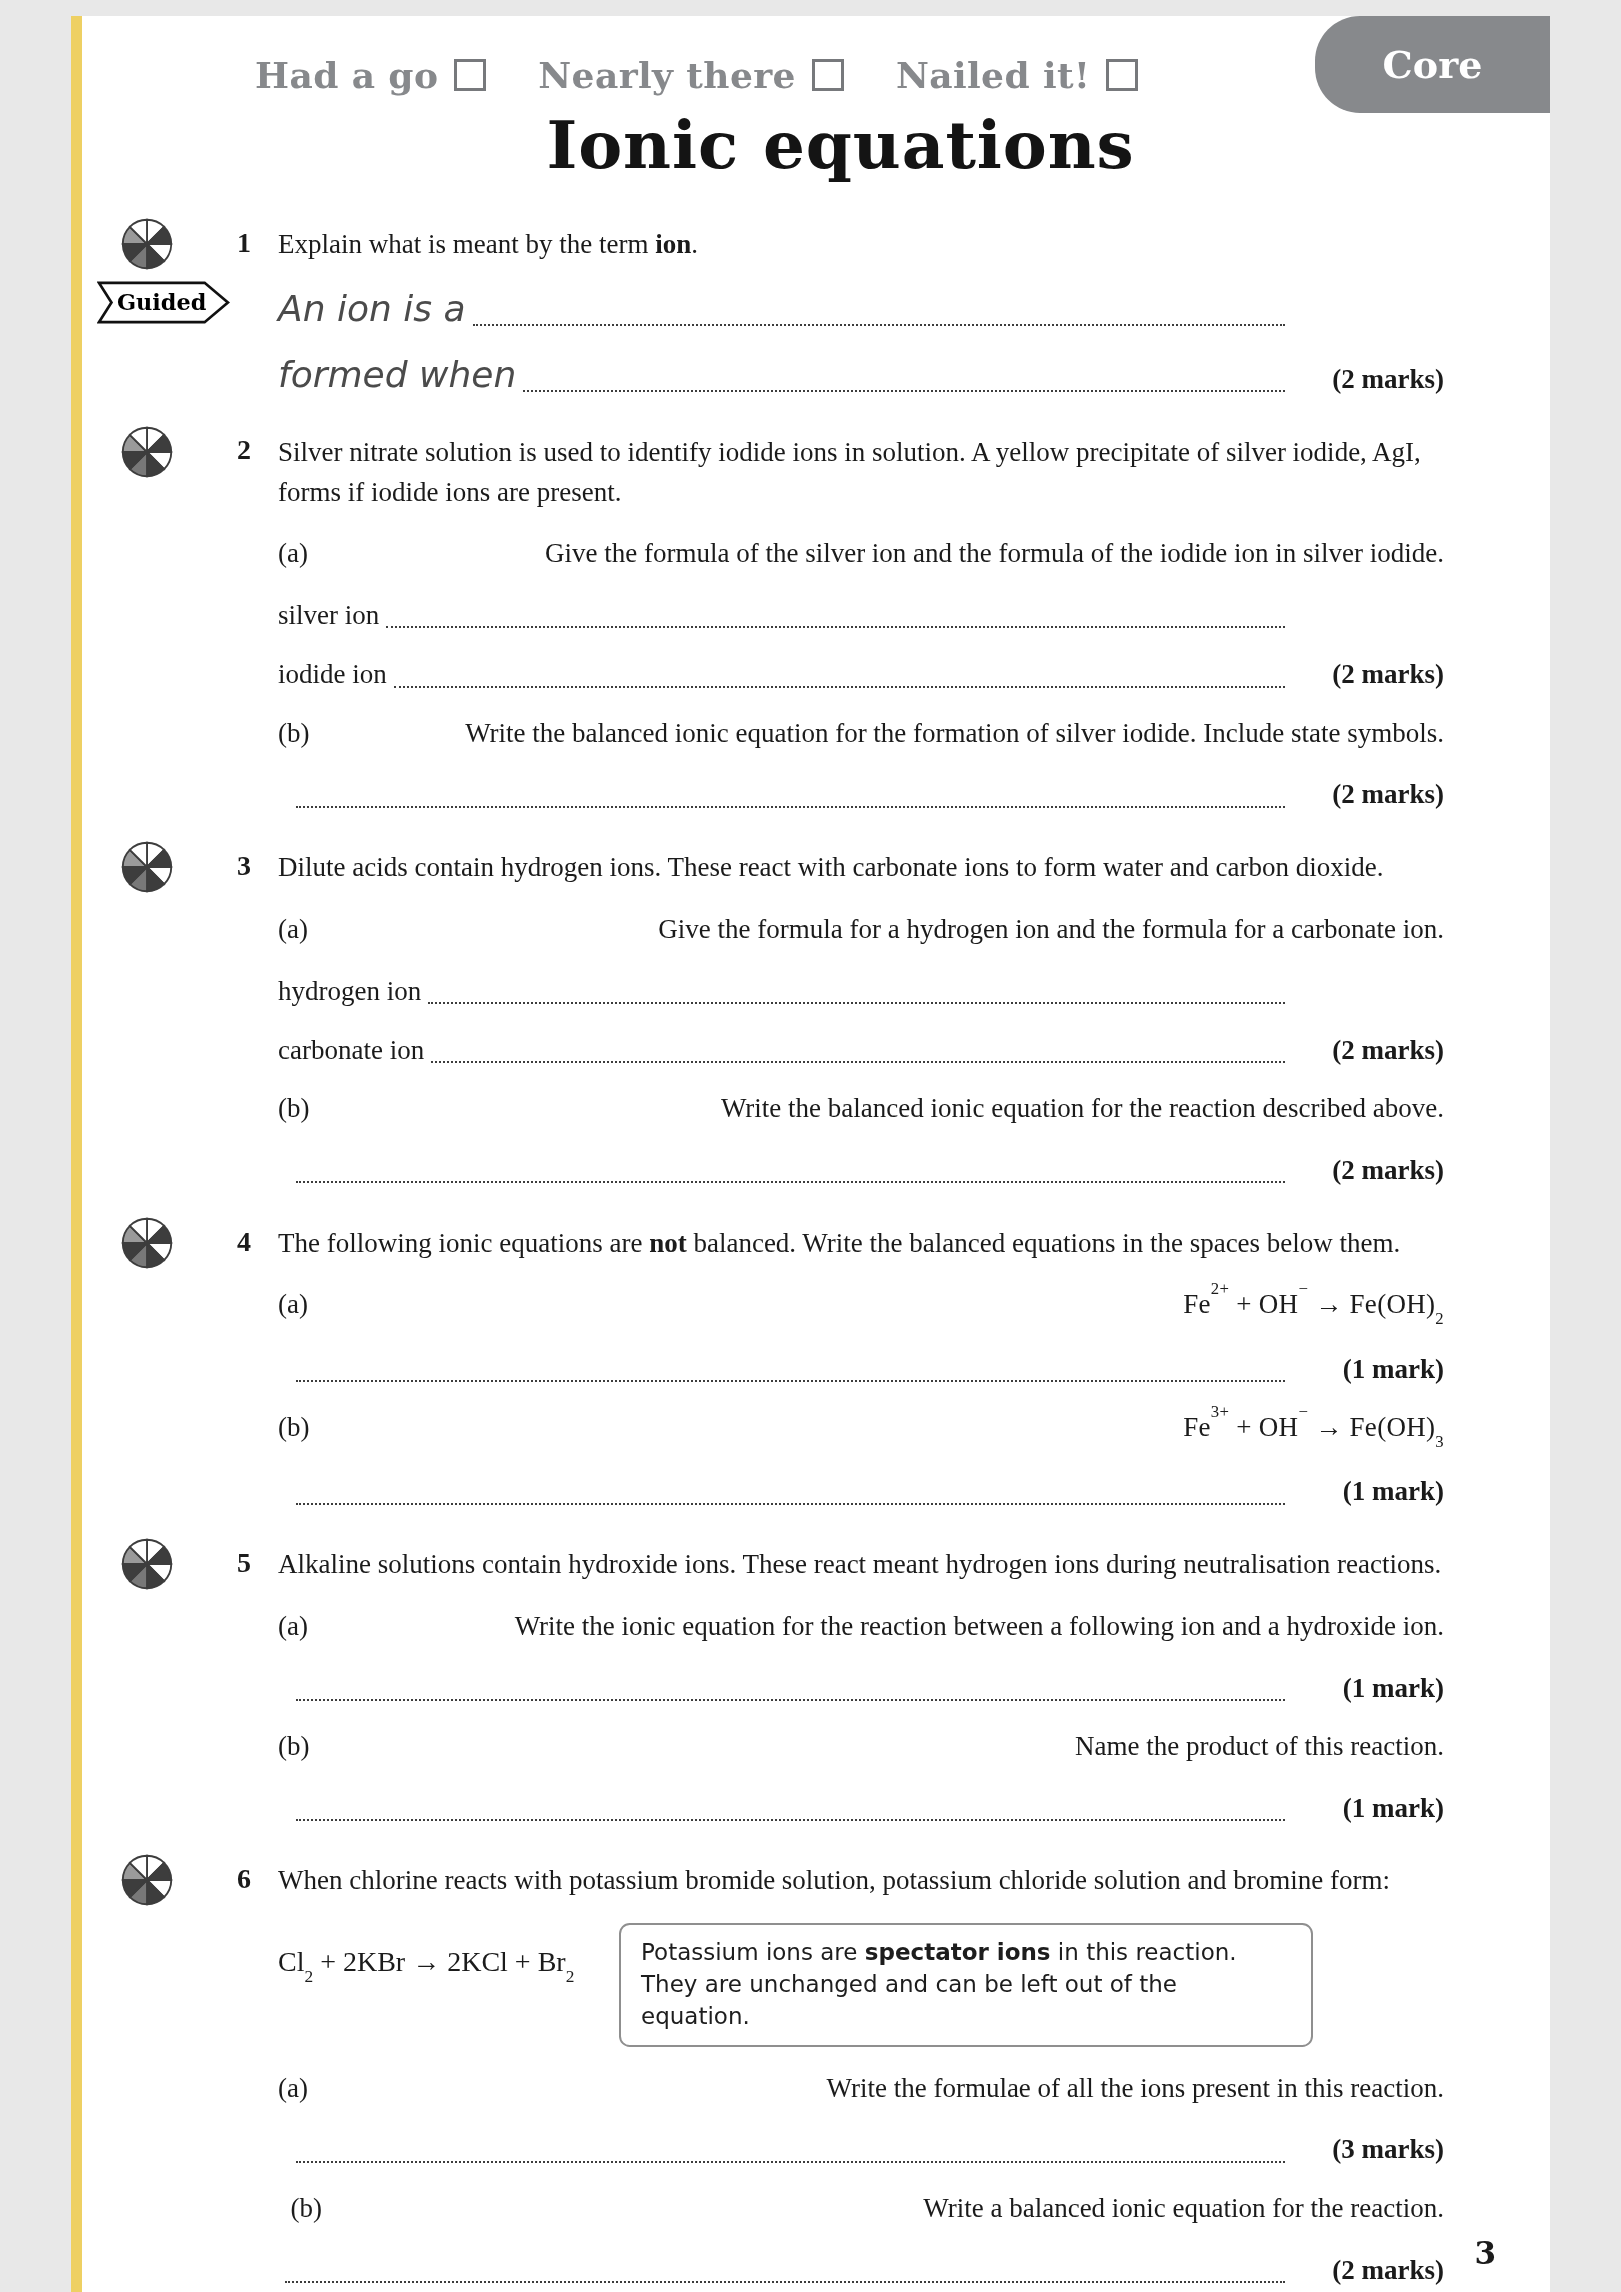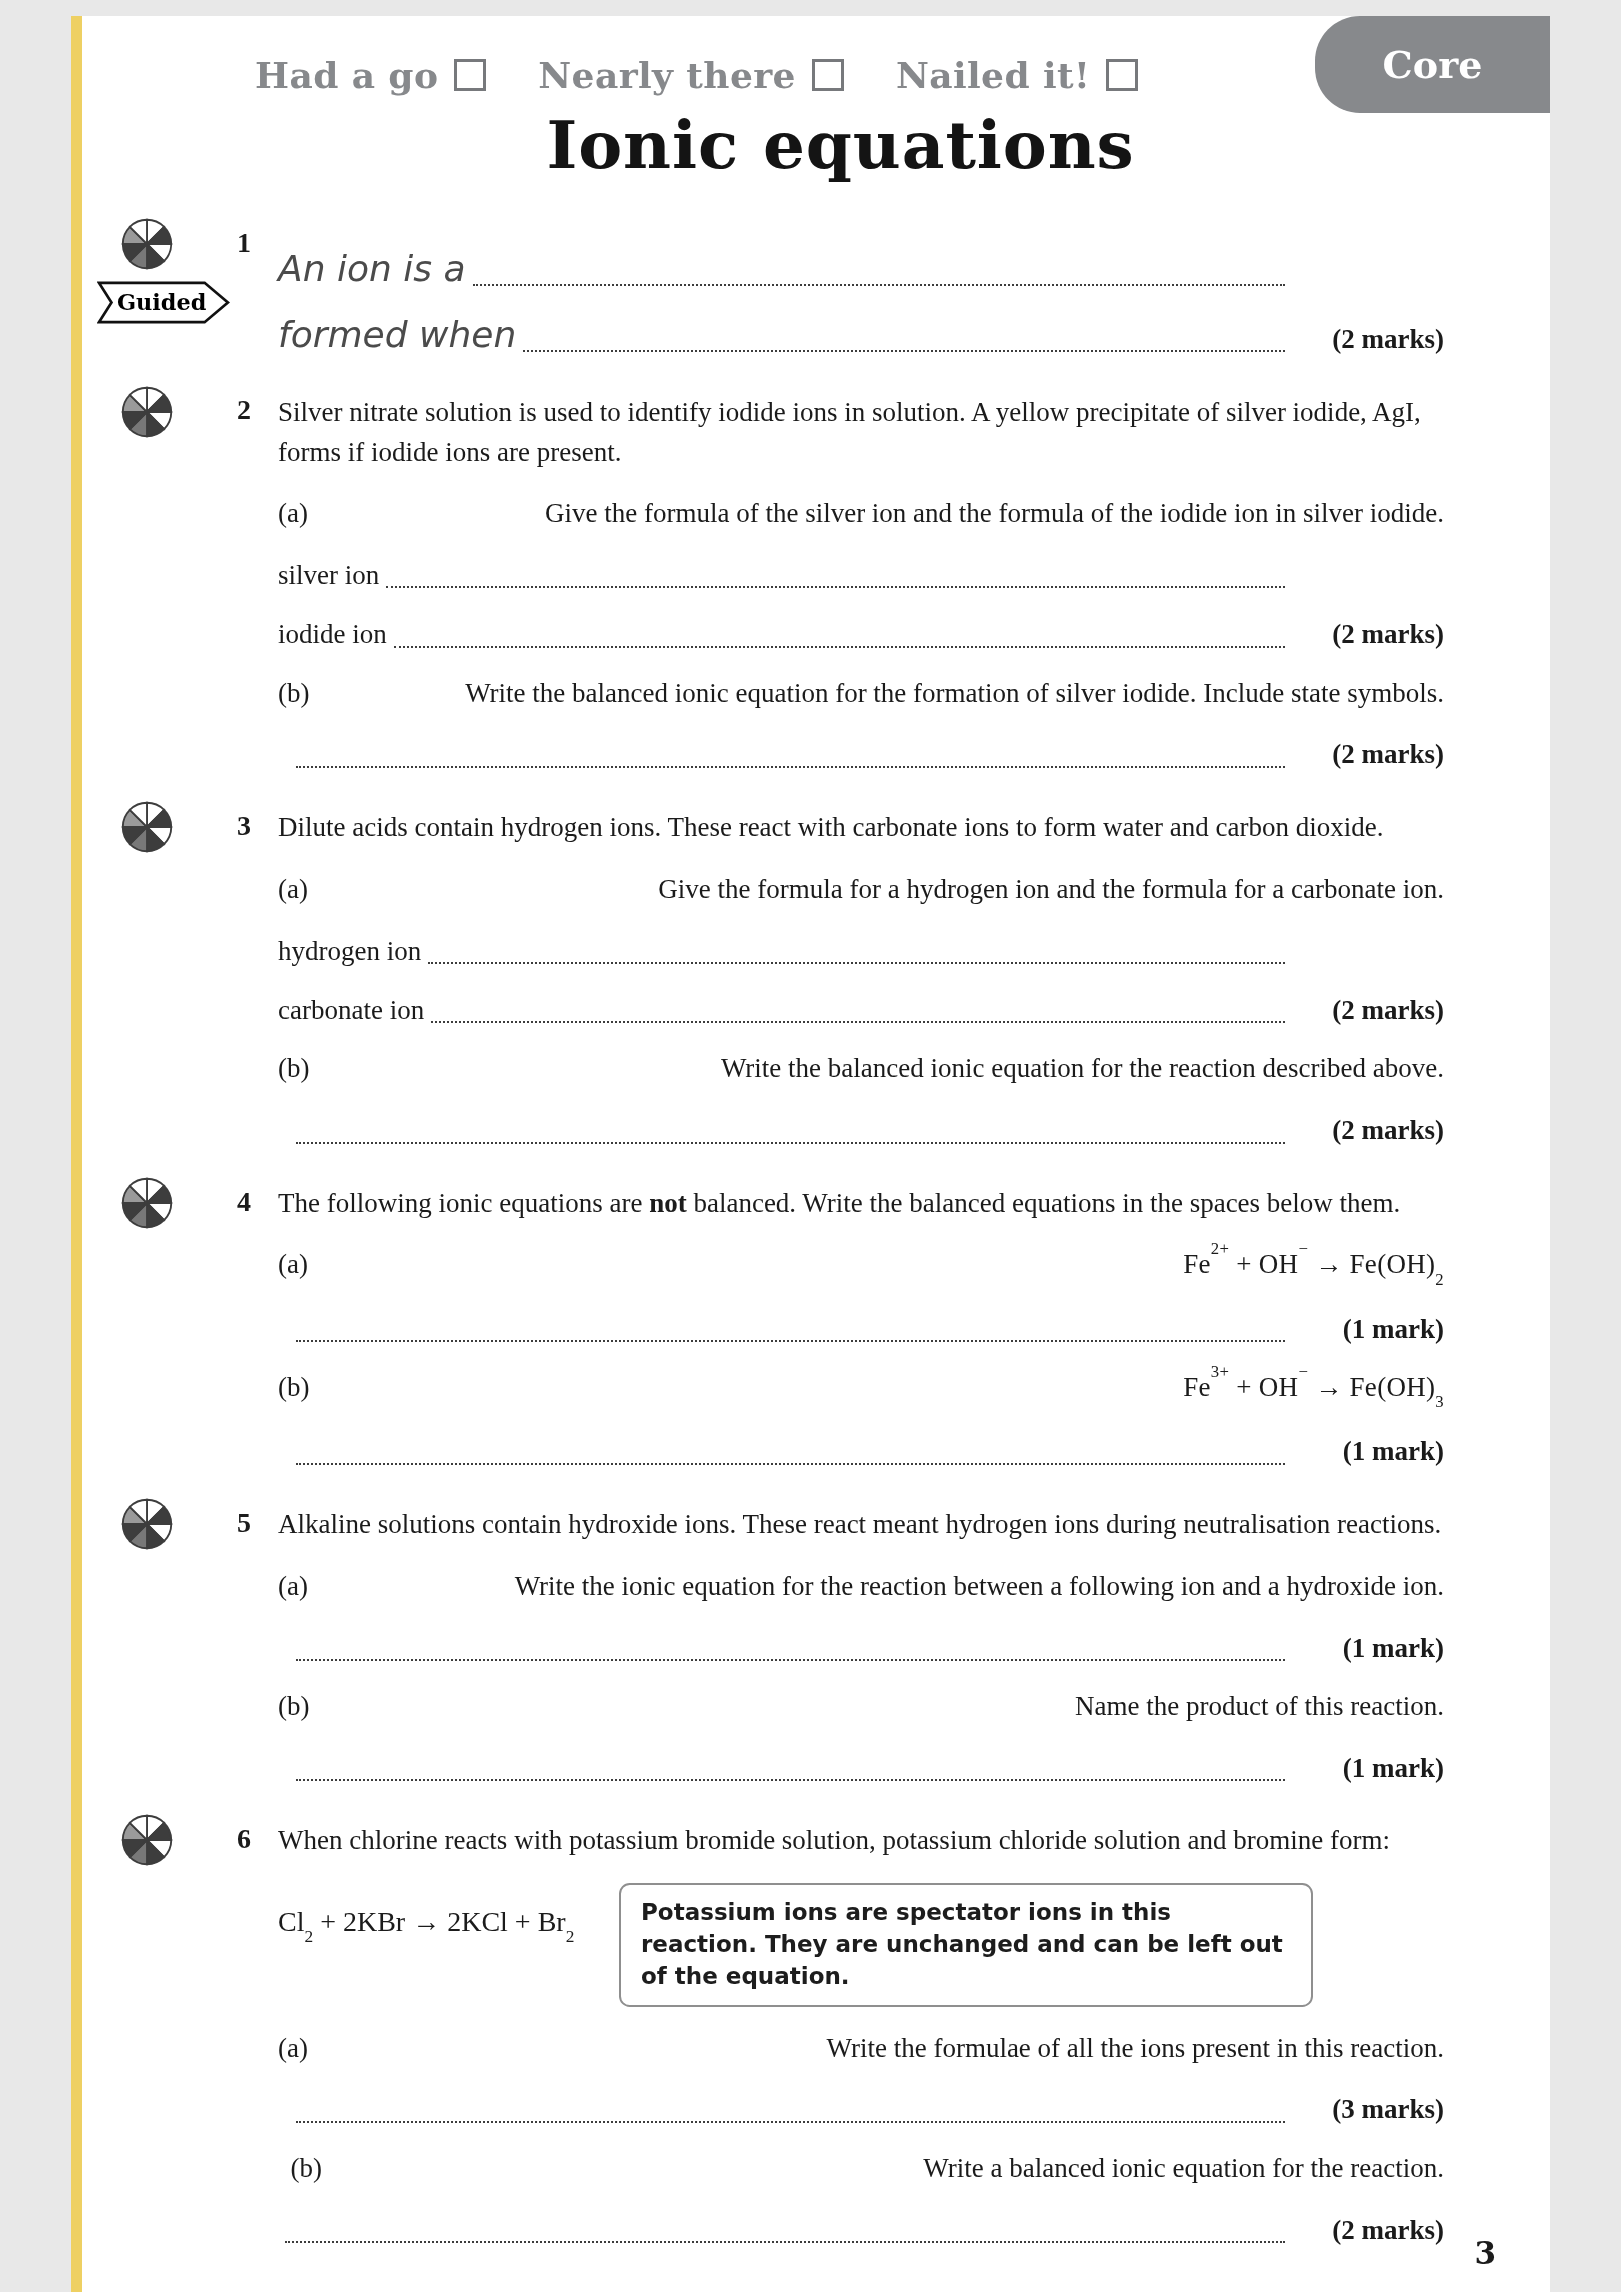--- a/index.html
+++ b/index.html
@@ -81,21 +81,21 @@
   .equation sup, .eqline sup { font-size: 0.62em; position: relative; top: -0.55em; }
   .equation sub, .eqline sub { font-size: 0.62em; position: relative; top: 0.28em; }
   
   .eq-hint-row { display: flex; align-items: flex-start; gap: 45px; margin-top: 21.5px; }
   .eqline { font-size: 28px; margin-top: 23px; white-space: nowrap; }
   .hint-box {
     flex: none; width: 694px;
     border: 2.7px solid #8f8f8f; border-radius: 10.7px;
     padding: 12.5px 19.7px;
     font-family: "DejaVu Sans", sans-serif;
-    font-size: 23px; line-height: 1.38; color: #1d1d1d; font-weight: bold;
+    font-size: 23px; line-height: 1.38; color: #1d1d1d;
   }
   
   .wheel { position: absolute; left: -118px; top: -9px; width: 56px; height: 56px; }
   .guided-svg { position: absolute; left: -140px; top: 56px; width: 140px; height: 43px; }
   .guided-text-svg { font: 700 25px "DejaVu Serif", serif; }
   
   .page-number {
     position: absolute; right: 54px; bottom: 38px;
     font-family: "DejaVu Serif", serif; font-weight: 700; font-size: 31px;
   }
@@ -141,20 +141,21 @@
       <svg class="wheel" viewBox="0 0 60 60">
           <use href="#wheelsym"></use>
         </svg>
       <svg class="guided-svg" viewBox="0 0 156 48">
         <polygon points="2,2 120,2 146,24 120,46 2,46 16,24" fill="#ffffff" stroke="#111111" stroke-width="3"></polygon>
         <text x="72" y="32" text-anchor="middle" class="guided-text-svg">Guided</text>
       </svg>
       <div class="qrow">
         <span class="qnum">1</span>
         <div class="qbody">
+          <p class="qtext"><span>Explain what is meant by the term </span><strong>ion</strong><span>.</span></p>
           <div class="answer-row">
             <span class="row-label hand">An ion is a</span>
             <span class="dots"></span>
             <span class="marks-slot"></span>
           </div>
           <div class="answer-row">
             <span class="row-label hand">formed when</span>
             <span class="dots"></span>
             <span class="marks-slot">(2 marks)</span>
           </div>

